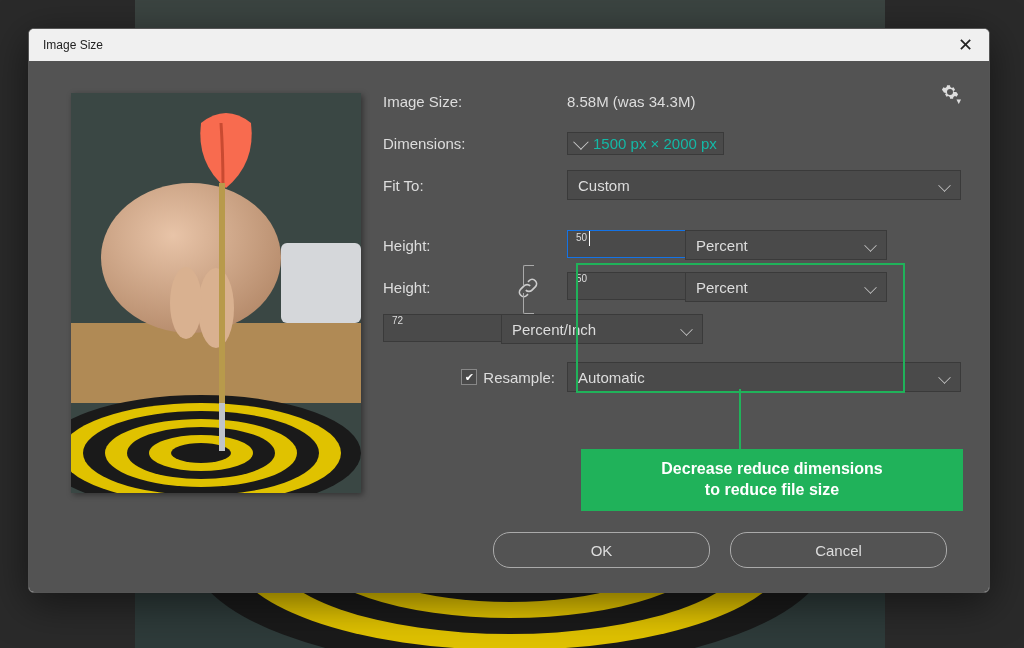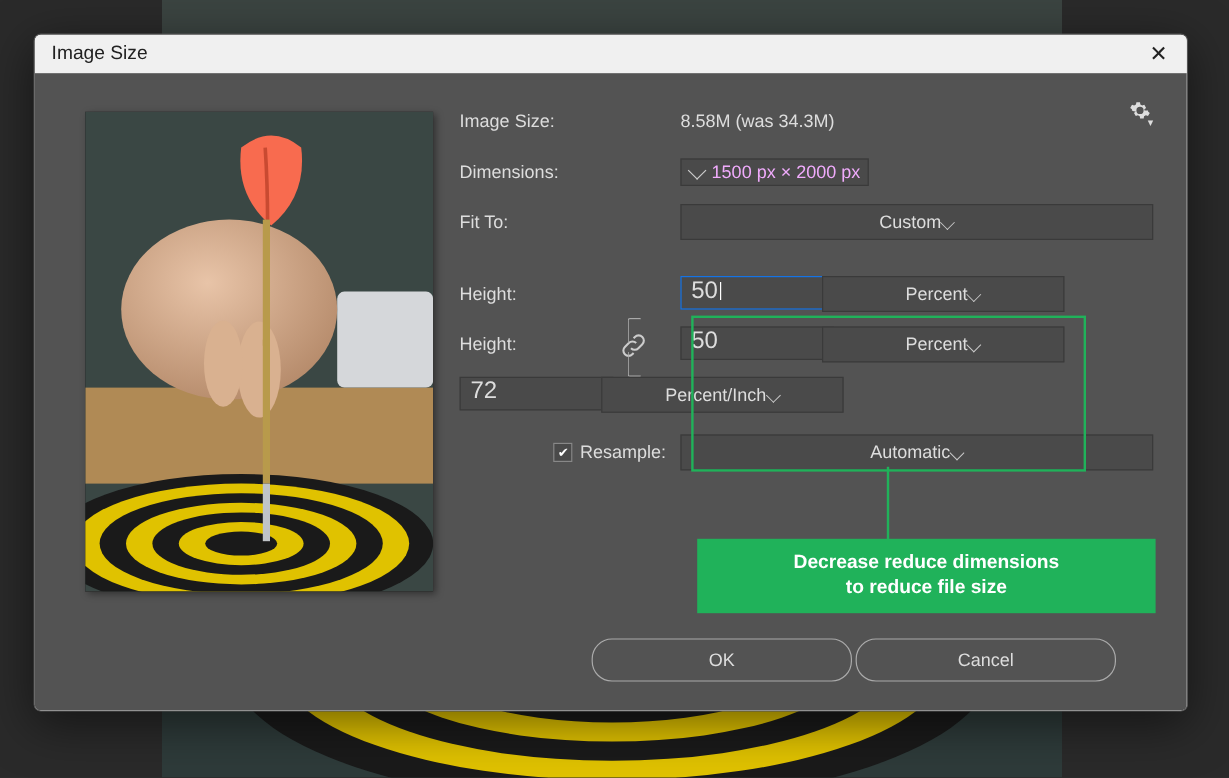--- a/index.html
+++ b/index.html
@@ -1,45 +1,45 @@
 <!DOCTYPE html>
 <html><head>
 <meta charset="utf-8">
 <style>
   html,body{margin:0;padding:0;width:1024px;height:648px;font-family:"Segoe UI",Tahoma,sans-serif;background:#2a2a2a;overflow:hidden}
   .bg{position:absolute;inset:0;background:#2a2a2a}
   .bg svg{position:absolute;left:135px;top:0;width:750px;height:648px}
   .dialog{position:absolute;left:28px;top:28px;width:960px;height:563px;background:#f0f0f0;border:1px solid #555;border-radius:6px;box-shadow:0 10px 40px rgba(0,0,0,.5);overflow:hidden}
   .titlebar{height:32px;display:flex;align-items:center;justify-content:space-between;background:#f0f0f0;padding:0 8px 0 14px}
-  .titlebar .title{font-size:16px;color:#222}
+  .titlebar .title{font-size:12px;color:#222}
   .titlebar .close{font-size:18px;color:#222;padding:0 8px;cursor:pointer}
   .body{position:absolute;left:0;top:32px;right:0;bottom:0;background:#535353;color:#ddd;font-size:15px;display:flex}
   .preview{margin:32px 22px 20px 42px;width:290px;height:400px;background:#333;box-shadow:inset 0 0 0 1px #2d2d2d, 2px 2px 6px rgba(0,0,0,.4);position:relative;overflow:hidden}
   .fields{flex:1;padding:22px 28px 0 0;position:relative}
   .row{display:flex;align-items:center;height:36px;margin-bottom:6px}
   .lbl{flex:0 0 172px;padding-right:12px;color:#ddd;font-size:15px}
   .valtext{color:#ddd;font-size:15px}
   .gear{position:absolute;right:30px;top:22px;color:#ddd;cursor:pointer}
-  .dimchip{display:inline-flex;align-items:center;gap:8px;background:#4a4a4a;border:1px solid #3a3a3a;padding:2px 6px;font-size:15px;color:#f0abfc}
+  .dimchip{display:inline-flex;align-items:center;gap:8px;background:#4a4a4a;border:1px solid #3a3a3a;padding:2px 6px;font-size:15px;color:#14b8a6}
   .chev{display:inline-block;width:10px;height:10px;border-right:1.5px solid #ccc;border-bottom:1.5px solid #ccc;transform:rotate(45deg) translateY(-2px)}
-  .select{background:#4a4a4a;border:1px solid #3a3a3a;color:#ddd;height:28px;display:flex;align-items:center;justify-content:center;padding:0 10px;font-size:15px;cursor:pointer}
-  .input{background:#4a4a4a;border:1px solid #3a3a3a;color:#ddd;height:26px;padding:0 8px;font-size:20px;outline:none;width:100%}
+  .select{background:#4a4a4a;border:1px solid #3a3a3a;color:#ddd;height:28px;display:flex;align-items:center;justify-content:space-between;padding:0 10px;font-size:15px;cursor:pointer}
+  .input{background:#4a4a4a;border:1px solid #3a3a3a;color:#ddd;height:26px;padding:0 8px;font-size:10px;outline:none;width:100%}
   .input.active{border:1px solid #1473e6}
   .caret{display:inline-block;width:1px;height:15px;background:#fff;margin-left:2px;vertical-align:middle}
   .wbox{display:flex;gap:8px;width:320px}
   .wbox .in{flex:0 0 110px}
   .wbox .sel{flex:1}
   .link{position:absolute;left:132px;top:214px;color:#bbb;font-size:12px}
   .link .br{position:absolute;border-left:1px solid #aaa;border-top:1px solid #aaa;width:10px;height:20px;top:-10px;left:8px;border-radius:2px 0 0 0}
   .link .br2{position:absolute;border-left:1px solid #aaa;border-bottom:1px solid #aaa;width:10px;height:20px;top:18px;left:8px;border-radius:0 0 0 2px}
   .chk{width:14px;height:14px;border:1px solid #888;background:#4a4a4a;display:inline-flex;align-items:center;justify-content:center;margin-right:6px;font-size:11px;color:#fff}
   .greenbox{position:absolute;border:2px solid #20b25a;left:193px;top:202px;width:325px;height:126px;pointer-events:none}
   .greenline{position:absolute;border-left:2px solid #20b25a;left:356px;top:328px;height:62px}
   .callout{position:absolute;left:198px;top:388px;width:358px;background:#20b25a;color:#fff;font-weight:600;font-size:16px;text-align:center;padding:10px 12px;line-height:1.3}
-  .btns{position:absolute;left:110px;bottom:24px;display:flex;gap:3px}
+  .btns{position:absolute;left:110px;bottom:24px;display:flex;gap:20px}
   .btn{width:215px;height:34px;border:1px solid #aaa;border-radius:17px;background:transparent;color:#ddd;display:flex;align-items:center;justify-content:center;font-size:15px;cursor:pointer}
 </style>
 </head>
 <body>
 
 <div class="bg">
 
   <svg viewBox="0 0 750 648">
     <rect width="750" height="648" fill="#2e3b3a"></rect>
     <ellipse cx="375" cy="550" rx="320" ry="120" fill="#1a1a1a"></ellipse>

